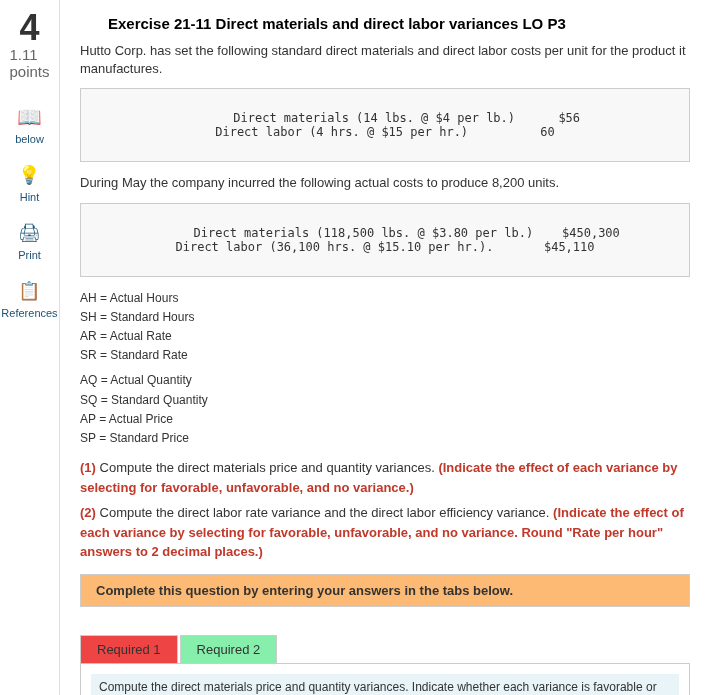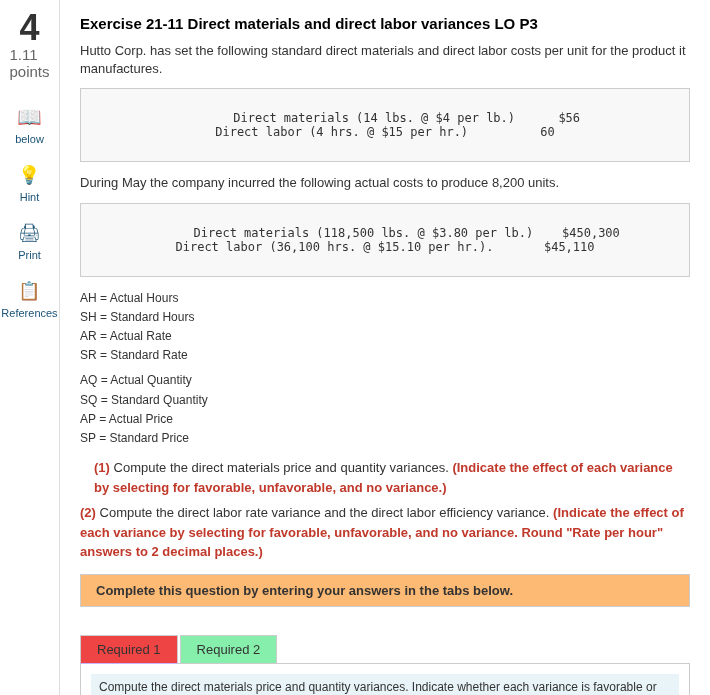--- a/index.html
+++ b/index.html
@@ -14,21 +14,21 @@
     .sidebar-item .icon { width: 28px; height: 28px; display: flex; align-items: center; justify-content: center; color: #1a5276; }
     .sidebar-item .label { font-size: 11px; color: #1a5276; margin-top: 2px; }
     .icon-book { font-size: 20px; }
     .icon-bulb { font-size: 18px; }
     .icon-print { font-size: 18px; }
     .icon-ref { font-size: 18px; }
     
     
     .main { flex: 1; padding: 15px 20px; }
     
-    .exercise-title { font-size: 15px; font-weight: bold; margin-bottom: 10px; color: #000; }
+    .exercise-title { font-size: 15px; font-weight: bold; margin-bottom: 10px; color: #000; margin-left: 28px; }
     
     .intro-text { font-size: 13px; margin-bottom: 10px; line-height: 1.4; }
     
     .code-box { background: #f8f8f8; border: 1px solid #ccc; padding: 8px 12px; font-family: monospace; font-size: 12px; margin-bottom: 12px; white-space: pre; text-align: center; }
     
     .abbrev-section { font-size: 12px; line-height: 1.6; margin-bottom: 10px; }
     
     .instructions { font-size: 13px; margin-bottom: 12px; line-height: 1.5; }
     .instructions strong { color: #c0392b; }
     .instructions span.red { color: #c0392b; font-weight: bold; }
@@ -96,21 +96,21 @@
       <div>AR = Actual Rate</div>
       <div>SR = Standard Rate</div>
       <div style="margin-top:6px;"></div>
       <div>AQ = Actual Quantity</div>
       <div>SQ = Standard Quantity</div>
       <div>AP = Actual Price</div>
       <div>SP = Standard Price</div>
     </div>
 
     <div class="instructions">
-      <div style="margin-bottom:6px;margin-left:14px;">
+      <div style="margin-bottom:6px;">
         <strong>(1)</strong>
         <span> Compute the direct materials price and quantity variances. </span>
         <span class="red">(Indicate the effect of each variance by selecting for favorable, unfavorable, and no variance.)</span>
       </div>
       <div>
         <strong>(2)</strong>
         <span> Compute the direct labor rate variance and the direct labor efficiency variance. </span>
         <span class="red">(Indicate the effect of each variance by selecting for favorable, unfavorable, and no variance. Round "Rate per hour" answers to 2 decimal places.)</span>
       </div>
     </div>

